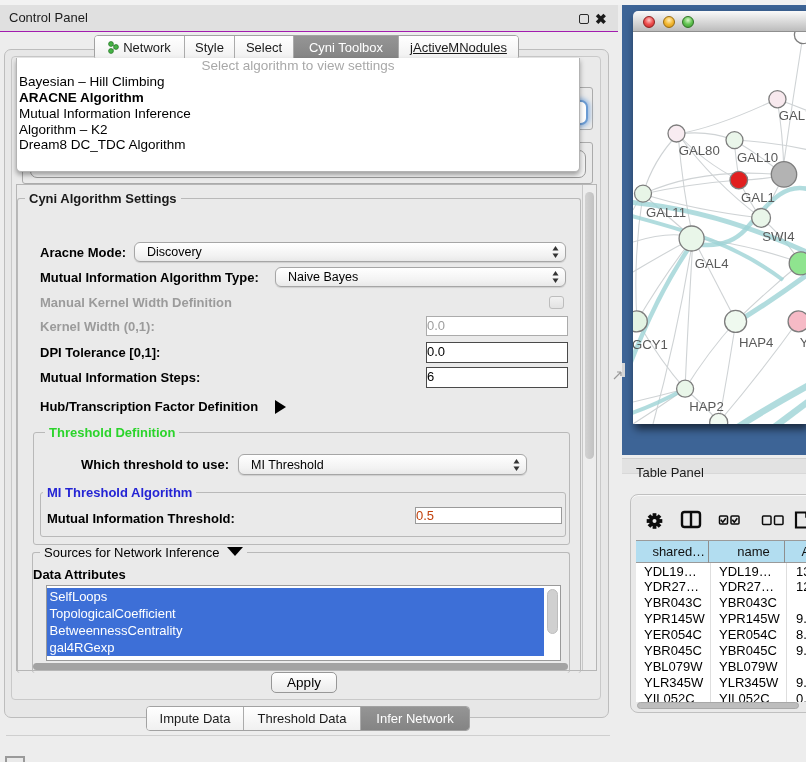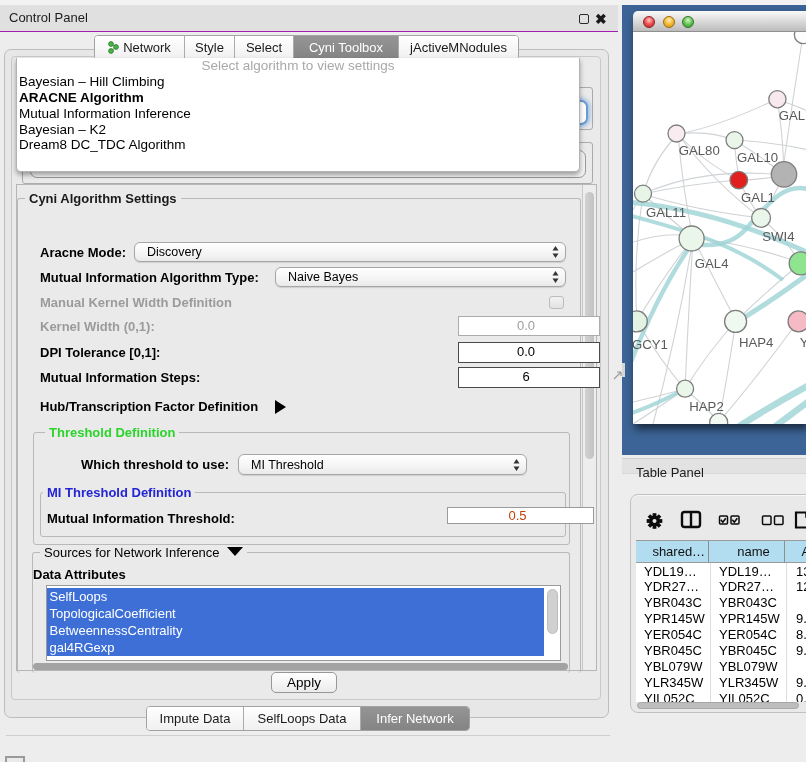--- a/index.html
+++ b/index.html
@@ -33,21 +33,21 @@
 #vthumb { left:568px; top:7px; width:9px; height:267px; background:linear-gradient(90deg,#d2d2d2,#c2c2c2); border-radius:5px; }
 
 .gbox { border:1px solid #b9b9b9; border-radius:3px; }
 .gtitle { position:absolute; top:-8px; font-size:13px; font-weight:bold; background:#eaeaea; padding:0 4px; white-space:nowrap; }
 .lbl { position:absolute; font-size:13px; font-weight:bold; color:#000; white-space:nowrap; }
 .lbl-dis { color:#9b9b9b; }
 
 .combo { position:absolute; background:linear-gradient(#ffffff,#f2f2f2 70%,#e9e9e9); border:1px solid #a6a6a6; border-radius:6px; font-size:12.5px; color:#000; box-shadow:0 1px 1px rgba(0,0,0,.12); }
 .combo .ct { position:absolute; left:12px; top:50%; transform:translateY(-50%); }
 .combo .ar { position:absolute; right:6px; top:50%; transform:translateY(-50%); width:7px; height:12px; }
-.field { position:absolute; background:#fff; font-size:13px; text-align:center;margin-left:32px; }
+.field { position:absolute; background:#fff; font-size:13px; text-align:left; }
 
 #datalist { left:46px; top:585px; width:515px; height:76px; background:#fff; border:1px solid #9a9a9a; overflow:hidden; }
 .litem { height:17px; background:#3d6fd7; color:#fff; font-size:13px; line-height:17px; padding-left:2.5px; }
 
 #bottabs { left:146px; top:706px; }
 
 #apply { left:271px; top:672px; width:66px; height:21px; background:linear-gradient(#ffffff,#ebebeb); border:1px solid #979797; border-radius:5px; font-size:13.5px; text-align:center; line-height:20px; color:#000; }
 
 #popup { left:16px; top:58px; width:564px; height:114px; background:#fff; border:1px solid #b3b3b3; border-top:none; border-radius:0 0 5px 5px; box-shadow:0 3px 5px rgba(0,0,0,.35); z-index:30; }
 #popup .pi { height:15.9px; font-size:13.5px; line-height:15.9px; padding-left:2px; color:#000; white-space:nowrap; }
@@ -86,21 +86,21 @@
         <g stroke="#9a9a9a" stroke-width="1" fill="none">
           <path d="M3 3 L8 6 M3 10 L8 6"></path>
         </g>
         <circle cx="3" cy="3" r="2.4" fill="#46b446" stroke="#2a7a2a" stroke-width="0.8"></circle>
         <circle cx="3" cy="10" r="2.4" fill="#46b446" stroke="#2a7a2a" stroke-width="0.8"></circle>
         <circle cx="8" cy="6" r="2.4" fill="#46b446" stroke="#2a7a2a" stroke-width="0.8"></circle>
       </svg>Network</div>
   <div class="s" style="width:50px;">Style</div>
   <div class="s" style="width:59px;">Select</div>
   <div class="s sel" style="width:105px;">Cyni Toolbox</div>
-  <div class="s" style="width:119px;">jActiveMNodules</div>
+  <div class="s" style="width:119px;text-decoration:underline;">jActiveMNodules</div>
 </div>
 <div id="scrollpane" class="abs">
   <div id="vtrack" class="abs"></div>
   <div id="vthumb" class="abs"></div>
 </div>
 <div id="content" class="abs" style="left:0;top:0;width:620px;height:762px;">
 
   <div class="abs gbox" style="left:17px;top:198px;width:564px;height:475px;border-bottom:none;">
     <span class="gtitle" style="left:7px;color:#1a1a1a;background:#eaeaea;">Cyni Algorithm Settings</span>
   </div>
@@ -136,21 +136,21 @@
   </div>
   <span class="lbl" style="left:81px;top:457px;">Which threshold to use:</span>
   <div class="combo" style="left:238px;top:454px;width:289px;height:21px;">
       <span class="ct">MI Threshold</span>
       <svg class="ar" viewBox="0 0 7 12">
         <path d="M3.5 0 L6.5 4.5 L0.5 4.5 Z" fill="#333"></path>
         <path d="M3.5 12 L6.5 7.5 L0.5 7.5 Z" fill="#333"></path>
       </svg>
     </div>
   <div class="abs gbox" style="left:40px;top:492px;width:526px;height:45px;">
-    <span class="gtitle" style="left:2px;color:#2424d4;">MI Threshold Definition</span>
+    <span class="gtitle" style="left:2px;color:#2424d4;">MI Threshold Algorithm</span>
   </div>
   <span class="lbl" style="left:47px;top:511px;">Mutual Information Threshold:</span>
   <div class="field" style="left:415px;top:507px;width:147px;height:17px;border:1px solid #9a9a9a;color:#c2410c;line-height:15px;padding-right:6px;">0.5</div>
 
   <div class="abs gbox" style="left:32px;top:552px;width:538px;height:121px;border-bottom:none;">
     <span class="gtitle" style="left:7px;color:#000;font-weight:normal;">Sources for Network Inference <span style="display:inline-block;width:0;height:0;border-top:9px solid #000;border-left:8px solid transparent;border-right:8px solid transparent;vertical-align:1px;margin-left:4px;"></span></span>
   </div>
   <span class="lbl" style="left:33px;top:567px;">Data Attributes</span>
   <div id="datalist" class="abs">
     <div style="height:2px;"></div>
@@ -161,26 +161,26 @@
   </div>
   <div class="abs" style="left:547px;top:589px;width:11px;height:45px;background:#d0d0d0;border:1px solid #bdbdbd;border-radius:6px;"></div>
   <div class="abs" style="left:33px;top:663px;width:535px;height:7px;background:#a3a3a3;border-radius:4px;"></div>
   <div id="apply" class="abs">Apply</div>
 </div>
 <div id="popup" class="abs">
   <div class="pi ph">Select algorithm to view settings</div>
   <div class="pi">Bayesian – Hill Climbing</div>
   <div class="pi" style="font-weight:bold;">ARACNE Algorithm</div>
   <div class="pi">Mutual Information Inference</div>
-  <div class="pi">Bayesian – K2</div>
+  <div class="pi">Algorithm – K2</div>
   <div class="pi">Dream8 DC_TDC Algorithm</div>
 </div>
 <div id="bottabs" class="abs seg" style="height:25px;">
   <div class="s" style="width:97px;font-size:13px;">Impute Data</div>
-  <div class="s" style="width:117px;font-size:13px;">SelfLoops Data</div>
+  <div class="s" style="width:117px;font-size:13px;">Threshold Data</div>
   <div class="s sel" style="width:108px;font-size:13px;">Infer Network</div>
 </div>
 <div id="blueframe" class="abs"></div>
 <div id="netwin" class="abs">
   <div id="nettitle" class="abs">
     <div class="tl" style="left:10px;background:radial-gradient(circle at 50% 32%, #ffc8c8 0%, #ee4f4f 50%, #bd2424 100%);border:1px solid #8f2020;"></div>
     <div class="tl" style="left:29.5px;background:radial-gradient(circle at 50% 32%, #ffeebb 0%, #f3b933 50%, #cf8f14 100%);border:1px solid #9a6d10;"></div>
     <div class="tl" style="left:49px;background:radial-gradient(circle at 50% 32%, #d8f5c8 0%, #62c452 50%, #3c9431 100%);border:1px solid #2f7426;"></div>
   </div>
   <div id="netcanvas" class="abs">

